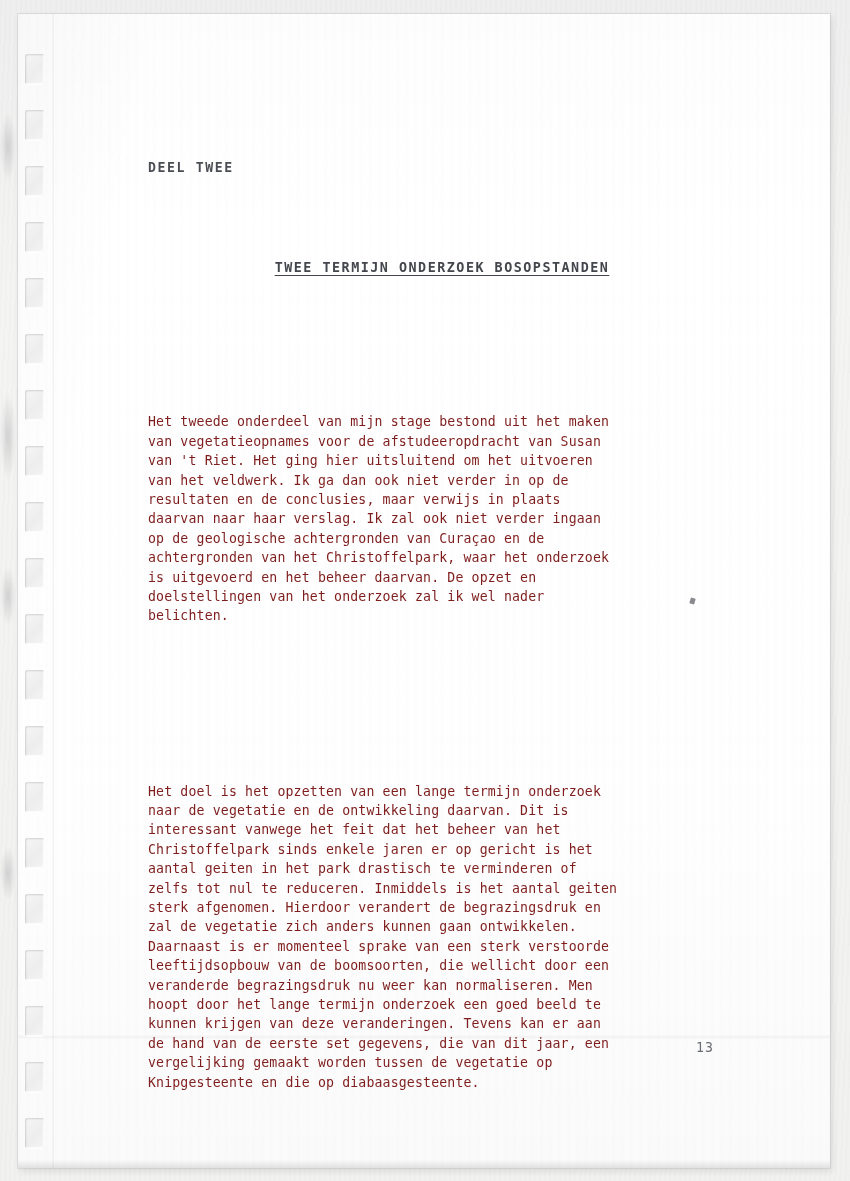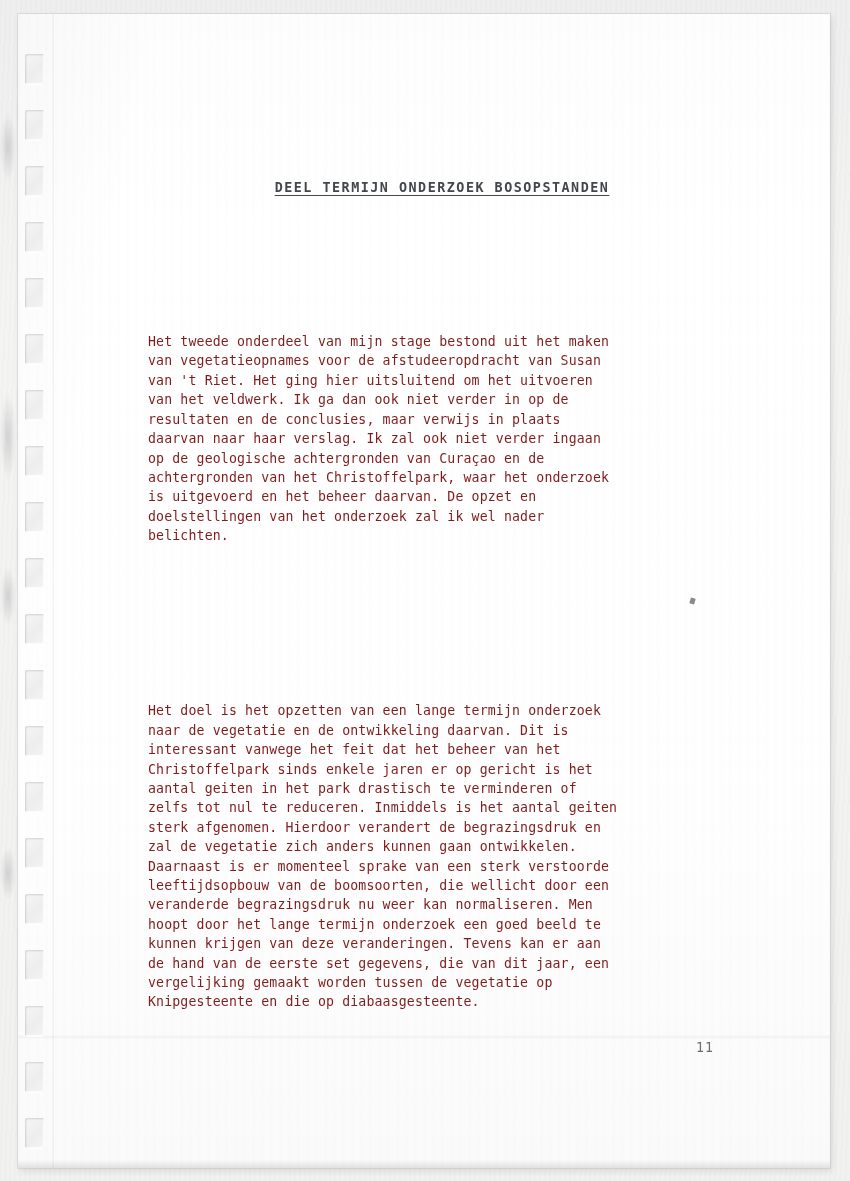--- a/index.html
+++ b/index.html
@@ -231,22 +231,23 @@
   </div>
 </div>
 
 <div class="edge-smudge" style="top:112px;  height:70px;"></div>
 <div class="edge-smudge" style="top:392px;  height:90px;"></div>
 <div class="edge-smudge" style="top:566px;  height:60px;"></div>
 <div class="edge-smudge" style="top:846px;  height:55px;"></div>
 
 <div class="content">
 
-
-  <div class="doc-title">DEEL TERMIJN ONDERZOEK BOSOPSTANDEN</div>
+  <div class="doc-label">DEEL TWEE</div>
+
+  <div class="doc-title">TWEE TERMIJN ONDERZOEK BOSOPSTANDEN</div>
 
   <div class="section">
     <div class="section-body">Het tweede onderdeel van mijn stage bestond uit het maken
 van vegetatieopnames voor de afstudeeropdracht van Susan
 van 't Riet. Het ging hier uitsluitend om het uitvoeren
 van het veldwerk. Ik ga dan ook niet verder in op de
 resultaten en de conclusies, maar verwijs in plaats
 daarvan naar haar verslag. Ik zal ook niet verder ingaan
 op de geologische achtergronden van Curaçao en de
 achtergronden van het Christoffelpark, waar het onderzoek
@@ -275,13 +276,13 @@
   </div>
 
   
 
   
 
 </div>
 
 <div class="ink-speck"></div>
 
-<div class="page-number">11</div>
+<div class="page-number">13</div>
 
 </body></html>

